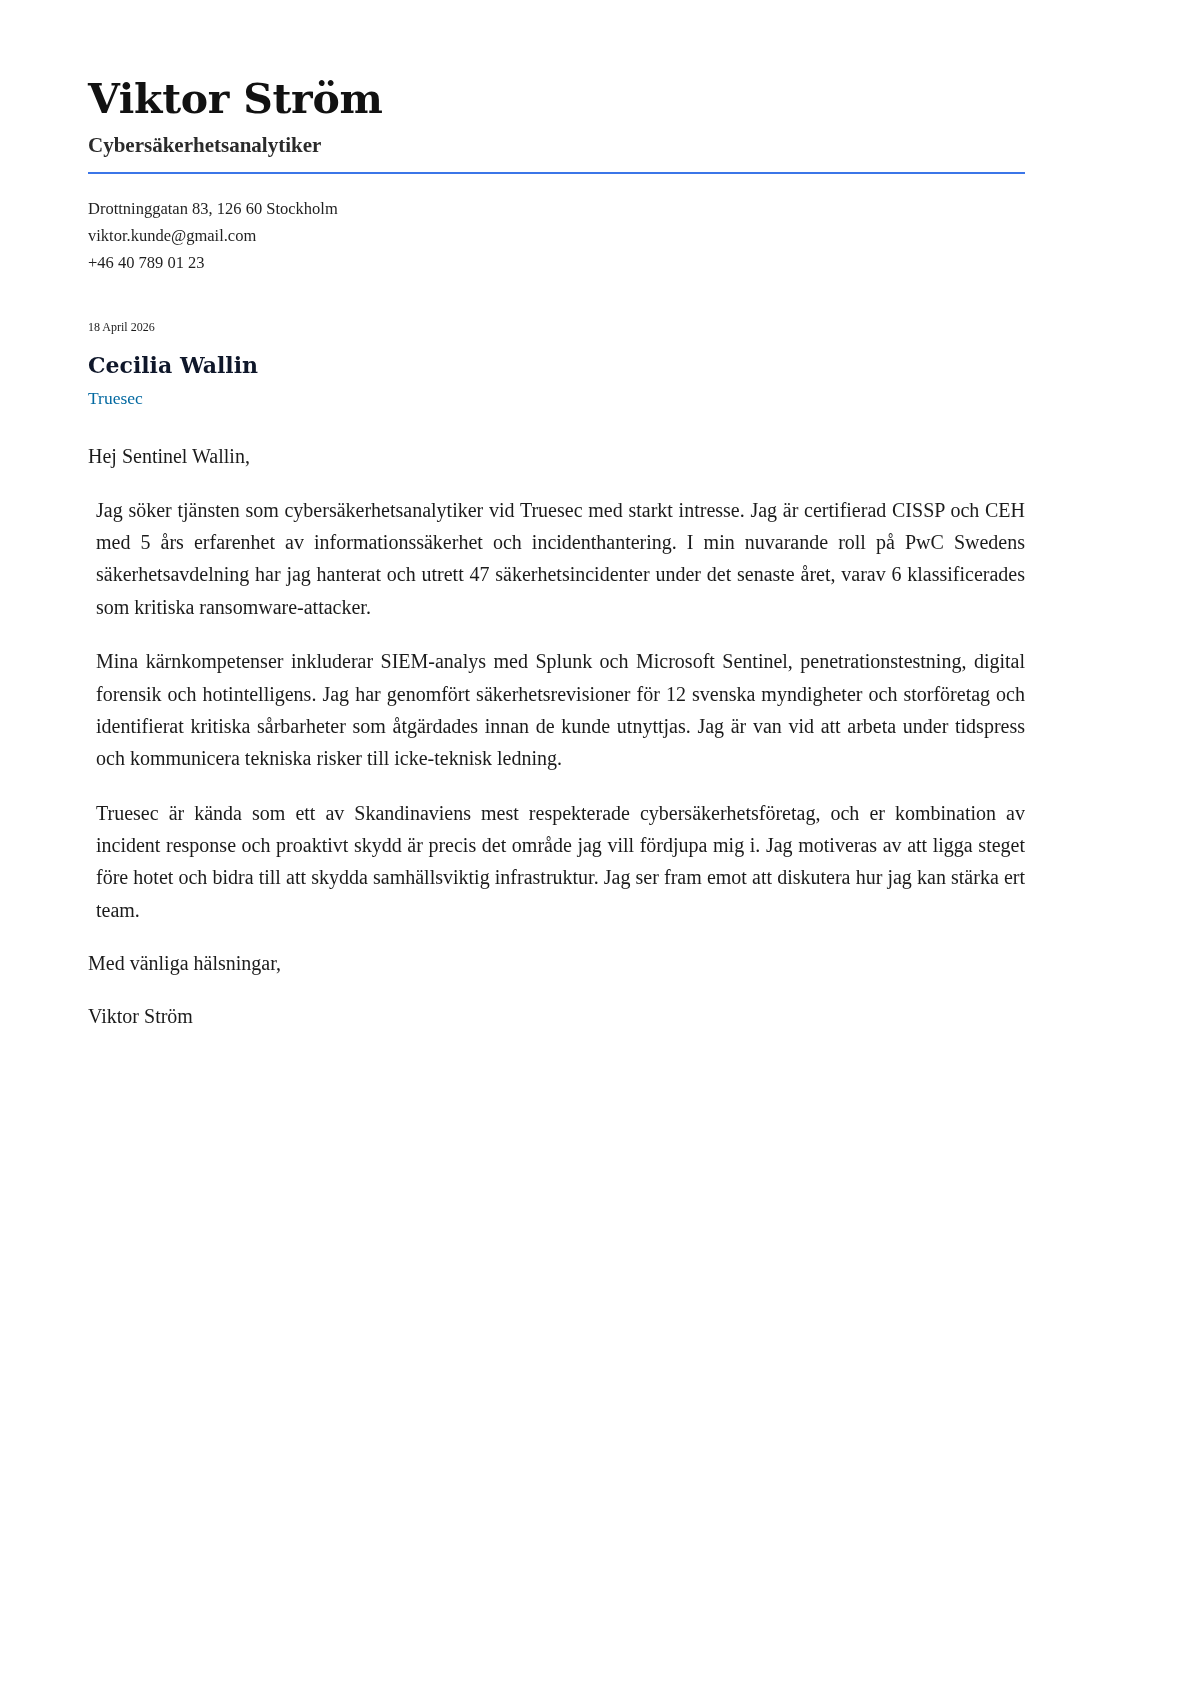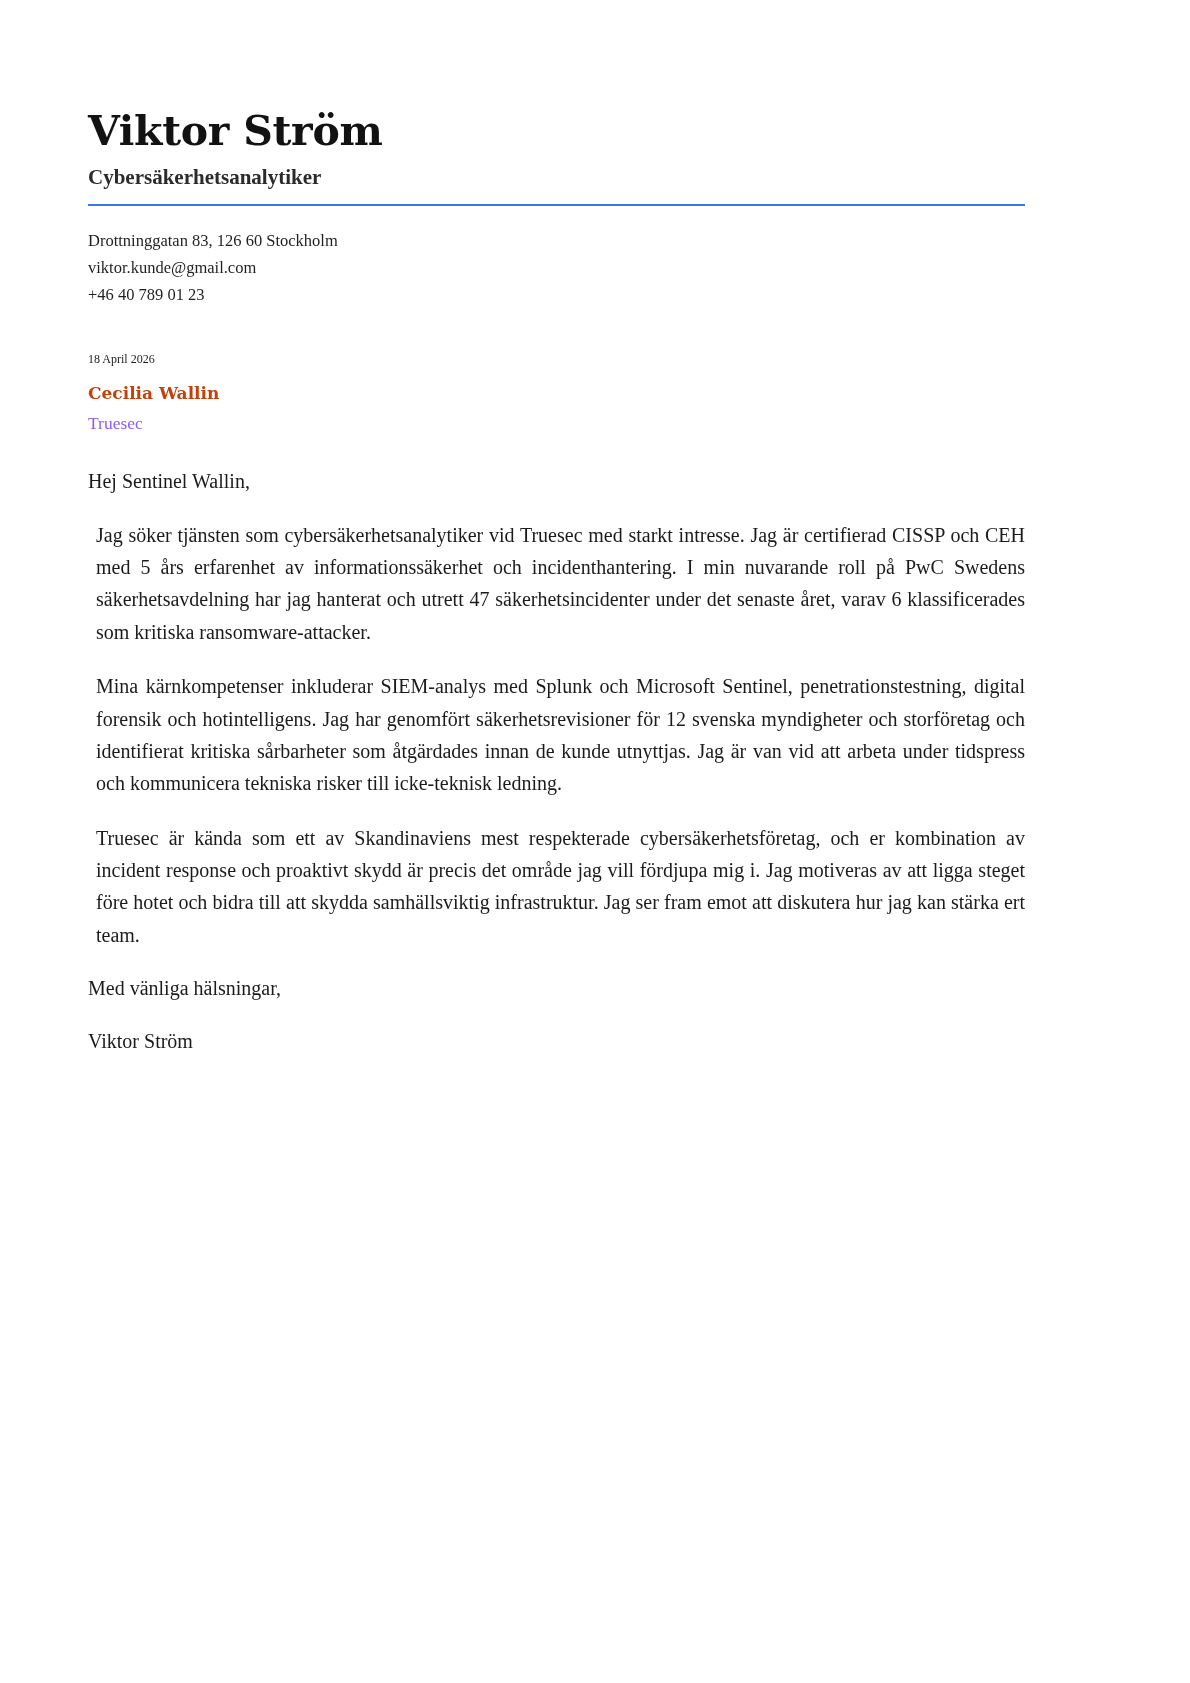--- a/index.html
+++ b/index.html
@@ -11,21 +11,21 @@
     width: 1190px;
     min-height: 1683px;
     font-family: "Liberation Serif", "DejaVu Serif", serif;
     color: #1b1b1b;
     -webkit-font-smoothing: antialiased;
   }
   .page {
     width: 1190px;
     min-height: 1683px;
     box-sizing: border-box;
-    padding: 109px 165px 60px 88px;
+    padding: 77px 165px 60px 88px;
     background: #ffffff;
   }
   .sheet {
     width: 937px;
   }
 
   
   .header {
     margin: 0;
   }
@@ -67,30 +67,30 @@
     margin: 0 0 30px 0;
   }
   .date {
     font-size: 12px;
     line-height: 1.5;
     color: #1b1b1b;
     margin: 0 0 14px 0;
   }
   .recipient-name {
     font-family: "DejaVu Serif", "Liberation Serif", serif;
-    font-size: 17px;
+    font-size: 22px;
     font-weight: 700;
     line-height: 1.4;
-    color: #c2410c;
+    color: #0f172a;
     margin: 0 0 5px 0;
   }
   .recipient-company {
     font-size: 17.5px;
     line-height: 1.4;
-    color: #8b5cf6;
+    color: #0369a1;
   }
 
   
   .salutation {
     font-size: 20px;
     line-height: 1.55;
     color: #1b1b1b;
     margin: 0 0 22px 0;
   }
   .para {

